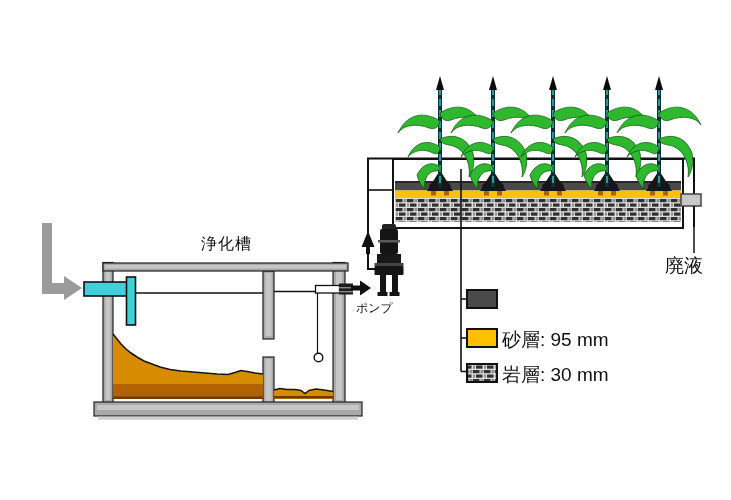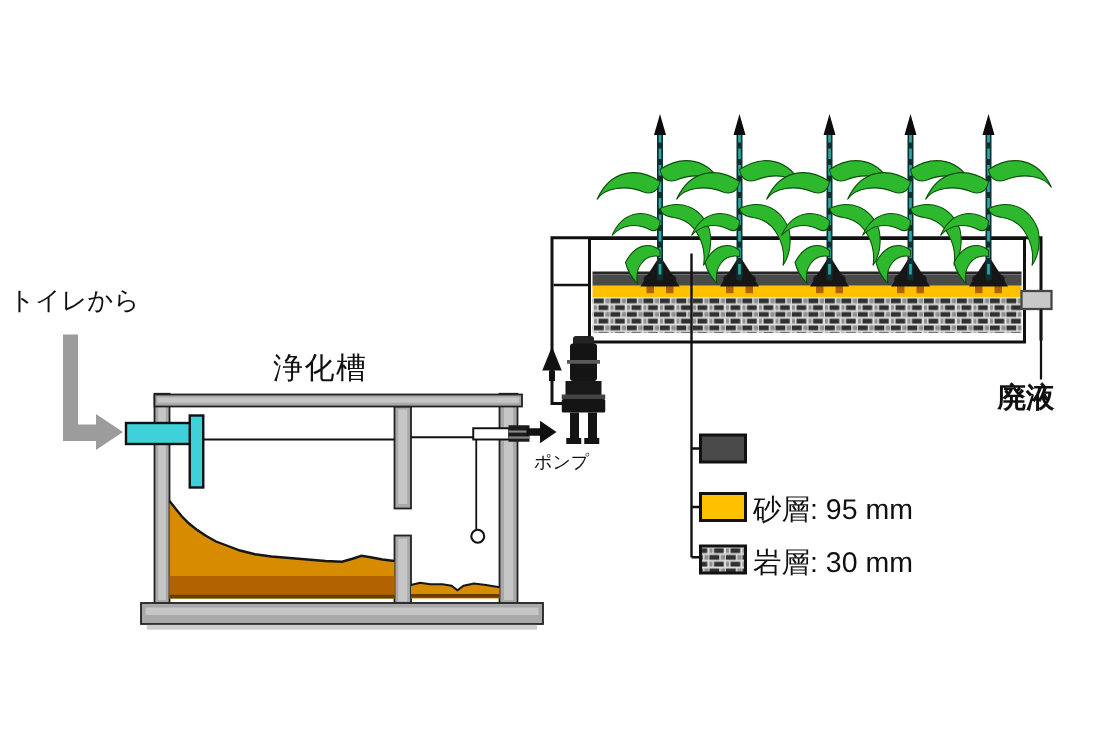--- a/index.html
+++ b/index.html
@@ -6,24 +6,24 @@
   .stage{
     position:relative;width:731px;height:500px;background:#ffffff;overflow:hidden;
     font-family:"Liberation Sans","DejaVu Sans",sans-serif;
   }
   .stage svg{position:absolute;left:0;top:0;}
   .lbl{
     position:absolute;color:#101010;white-space:nowrap;line-height:1.05;
     font-family:"Liberation Sans","DejaVu Sans",sans-serif;
   }
   .lbl-source{left:6px;top:192px;font-size:17px;}
-  .lbl-tank{left:182px;top:236px;font-size:20px;letter-spacing:1px;text-align:center;}
+  .lbl-tank{left:201px;top:236px;font-size:16px;letter-spacing:1px;text-align:center;}
   .lbl-pump{left:356px;top:302px;font-size:12px;}
   .lbl-bed{left:486px;top:239px;font-size:19px;letter-spacing:2px;}
-  .lbl-waste{left:665px;top:256px;font-size:19px;font-weight:bold;}
+  .lbl-waste{left:665px;top:256px;font-size:19px;}
   .lbl-leg{position:absolute;left:502px;font-size:19px;color:#101010;white-space:nowrap;}
   .lbl-leg.l0{top:288px;}
   .lbl-leg.l1{top:327px;}
   .lbl-leg.l2{top:362px;}
 </style>
 </head>
 <body>
 
 <div class="stage">
 
@@ -159,20 +159,19 @@
     </g>
   </g>
 
   <g>
     <rect x="42" y="223" width="10" height="62" style="fill:var(--arrow-gray)"></rect>
     <rect x="42" y="283" width="24" height="11" style="fill:var(--arrow-gray)"></rect>
     <path d="M64,276 L64,300 L82,288 Z" style="fill:var(--arrow-gray)"></path>
   </g>
 </svg>
 
-<div class="lbl lbl-source">トイレから</div>
 <div class="lbl lbl-tank">浄化槽</div>
 <div class="lbl lbl-pump">ポンプ</div>
 <div class="lbl lbl-waste">廃液</div>
 <div class="lbl-leg l1">砂層: 95 mm</div>
 <div class="lbl-leg l2">岩層: 30 mm</div>
 
 </div>
 
 </body></html>

